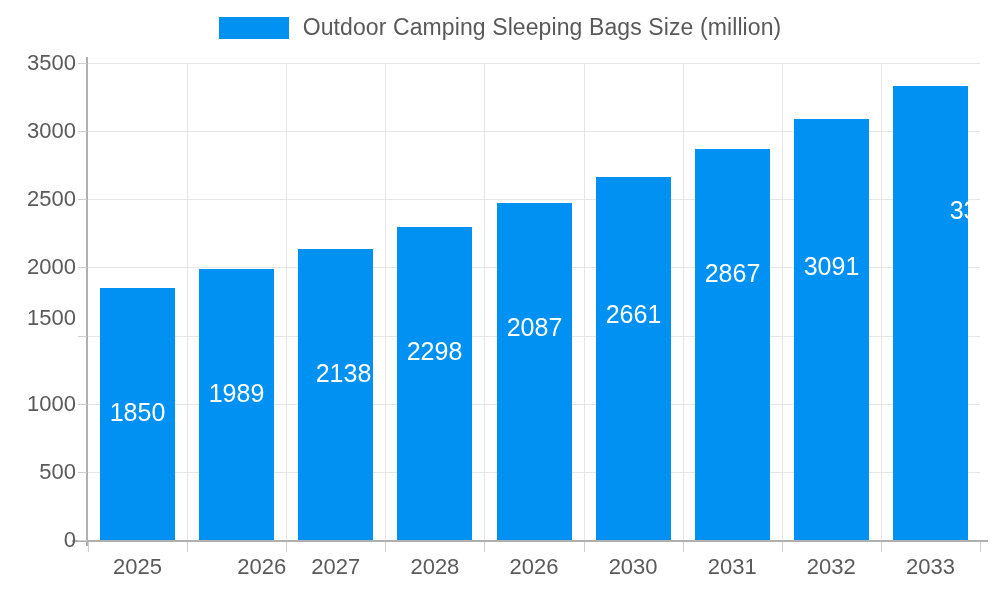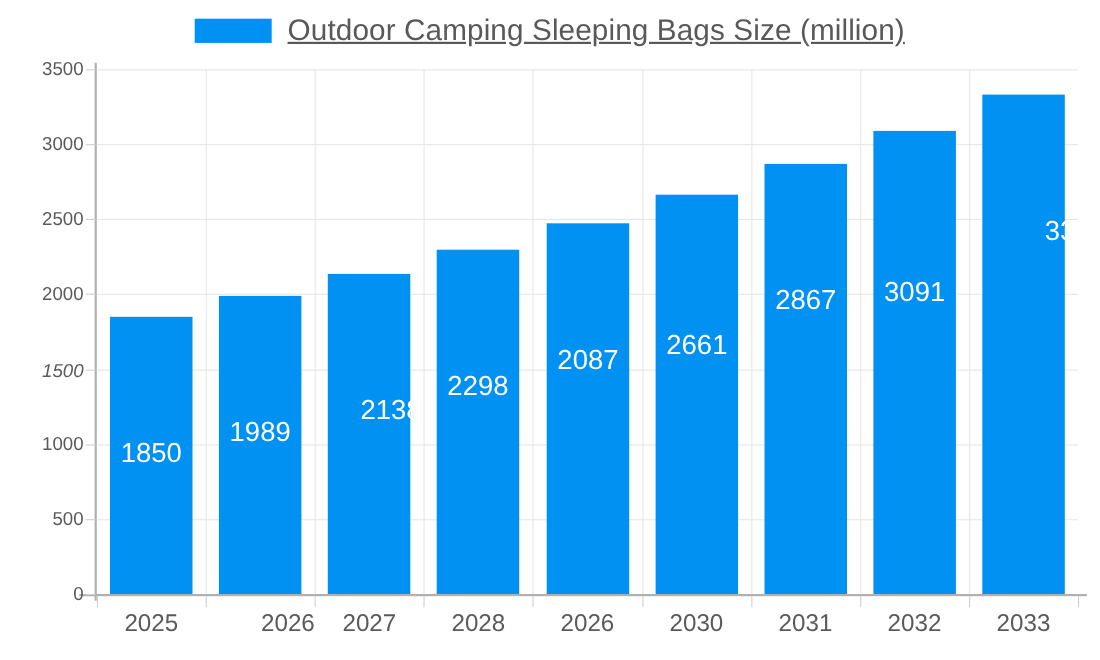--- a/index.html
+++ b/index.html
@@ -36,25 +36,24 @@
     display: flex;
     align-items: center;
   }
   #legend-swatch {
     width: 70px;
     height: 22px;
     background: #0091f2;
     margin-right: 14px;
   }
   #legend-label {
-    font-size: 27px;
+    font-size: 23px;
     color: #595959;
     white-space: nowrap;
     letter-spacing: 0.1px;
-    text-decoration: underline;
   }
 
   
   #plot {
     position: absolute;
     left: 88px;
     top: 63px;
     width: 892px;
     height: 477px;
   }
@@ -90,21 +89,21 @@
     height: 2px;
     background: #b0b0b0;
   }
 
   
   .ytick-label {
     position: absolute;
     right: 0;
     width: 72px;
     text-align: right;
-    font-size: 17px;
+    font-size: 22px;
     color: #5a5a5a;
     transform: translateY(-50%);
     line-height: 1;
   }
   #ylabels {
     position: absolute;
     left: 0;
     top: 0;
     width: 76px;
     height: 600px;
@@ -161,21 +160,21 @@
     </div>
   </div>
 
   <div id="axis-left"></div>
   <div id="axis-bottom"></div>
 
   <div id="ylabels">
       <div class="ytick-label" style="top: 540px;">0</div>
       <div class="ytick-label" style="top: 471.857px;">500</div>
       <div class="ytick-label" style="top: 403.714px;">1000</div>
-      <div class="ytick-label" style="top: 337px; font-style: italic;">1500</div>
+      <div class="ytick-label" style="top: 318px;">1500</div>
       <div class="ytick-label" style="top: 267.429px;">2000</div>
       <div class="ytick-label" style="top: 199.286px;">2500</div>
       <div class="ytick-label" style="top: 131.143px;">3000</div>
       <div class="ytick-label" style="top: 63px;">3500</div>
     </div>
 
   <div id="plot">
       <div class="hgrid" style="top: 408.857px;"></div>
       <div class="hgrid" style="top: 340.714px;"></div>
       <div class="hgrid" style="top: 272.571px;"></div>
@@ -183,21 +182,21 @@
       <div class="hgrid" style="top: 136.286px;"></div>
       <div class="hgrid" style="top: 68.1429px;"></div>
       <div class="hgrid" style="top: 0px;"></div>
       <div class="bar" style="left: 12px; top: 224.871px; width: 75px; height: 252.129px; background: rgb(0, 145, 242);"></div>
       <div class="bar-value" style="left: 2px; width: 95px; top: 336.871px;">1850</div>
       <div class="vgrid" style="left: 99px;"></div>
       <div class="bar" style="left: 111px; top: 205.928px; width: 75px; height: 271.072px; background: rgb(0, 145, 242);"></div>
       <div class="bar-value" style="left: 101px; width: 95px; top: 317.928px;">1989</div>
       <div class="vgrid" style="left: 198px;"></div>
       <div class="bar" style="left: 210px; top: 185.621px; width: 75px; height: 291.379px; background: rgb(0, 145, 242);"></div>
-      <div class="bar-value" style="left: 200px; width: 95px; top: 297.621px; padding-left: 20px;">2138</div>
+      <div class="bar-value" style="left: 188px; width: 95px; top: 297.621px; padding-left: 20px;">2138</div>
       <div class="vgrid" style="left: 297px;"></div>
       <div class="bar" style="left: 309px; top: 163.815px; width: 75px; height: 313.185px; background: rgb(0, 145, 242);"></div>
       <div class="bar-value" style="left: 299px; width: 95px; top: 275.815px;">2298</div>
       <div class="vgrid" style="left: 396px;"></div>
       <div class="bar" style="left: 409px; top: 140.102px; width: 75px; height: 336.898px; background: rgb(0, 145, 242);"></div>
       <div class="bar-value" style="left: 399px; width: 95px; top: 252.102px;">2087</div>
       <div class="vgrid" style="left: 496px;"></div>
       <div class="bar" style="left: 508px; top: 114.344px; width: 75px; height: 362.656px; background: rgb(0, 145, 242);"></div>
       <div class="bar-value" style="left: 498px; width: 95px; top: 239px;">2661</div>
       <div class="vgrid" style="left: 595px;"></div>

